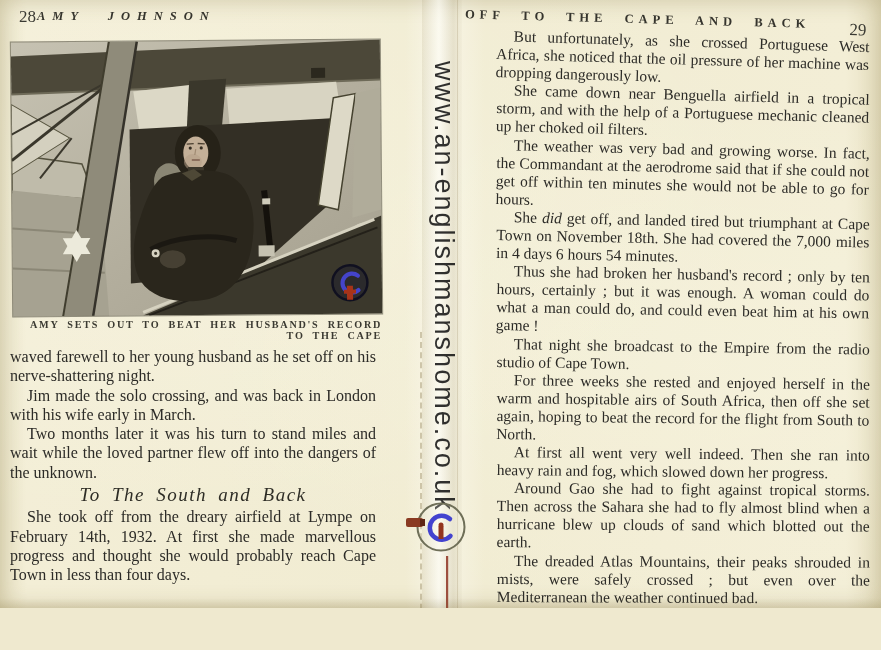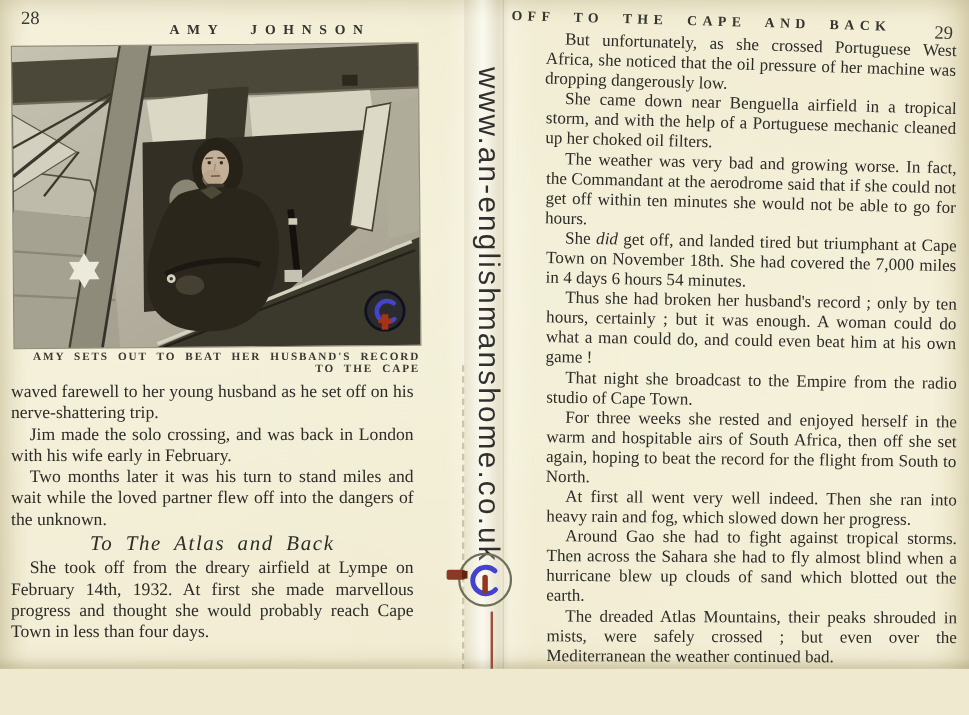--- a/index.html
+++ b/index.html
@@ -14,21 +14,21 @@
     box-shadow:inset 0 0 22px rgba(110,92,40,.28);
   }
   .scan:after{content:"";position:absolute;left:0;right:0;bottom:0;height:10px;
     background:linear-gradient(180deg,rgba(0,0,0,0),rgba(120,100,40,.14));pointer-events:none;}
 
   
   .pn{position:absolute;font-size:17px;color:#3a3a33;}
   #pn-left{left:19px;top:7px;}
   .head{position:absolute;font-size:12.5px;font-weight:600;color:#35342d;
         letter-spacing:7px;word-spacing:13px;white-space:nowrap;}
-  #head-left{left:37px;width:300px;top:20px;text-align:right;}
+  #head-left{left:37px;width:300px;top:9px;text-align:left;font-style:italic;}
   #head-right-wrap{position:absolute;left:458px;top:5px;width:415px;height:26px;
         transform:rotate(1.6deg);transform-origin:0 0;}
   #head-right{position:absolute;left:0;width:360px;top:2px;text-align:center;
         letter-spacing:5px;word-spacing:9px;}
   #pn-right{position:absolute;right:6px;top:4px;}
 
   
   .photo-frame{position:absolute;left:12px;top:41px;width:369px;height:274px;
         transform:rotate(-0.5deg);outline:1px solid rgba(62,58,42,.55);
         background:#b4af9f;overflow:hidden;box-shadow:0 0 0 1px rgba(255,255,255,.15);}
@@ -154,24 +154,24 @@
           <circle cx="337" cy="243" r="17.5" fill="none" stroke="#0e0e20" stroke-width="2.5"></circle>
           <path d="M345,236 A9.5,9.5 0 1 0 345.5,250.5" fill="none" stroke="#4646d8" stroke-width="4.2" stroke-linecap="round"></path>
           <rect x="334" y="246" width="6" height="14" fill="#b03418"></rect>
           <rect x="331" y="250" width="12" height="4" fill="#b03418"></rect>
         </g>
       </svg>
     </div>
     <div class="caption">AMY SETS OUT TO BEAT HER HUSBAND'S RECORD TO THE CAPE</div>
 
     <div class="col" id="col-left">
-      <p>waved farewell to her young husband as he set off on his nerve-shattering trip.</p>
-      <p class="ind">Jim made the solo crossing, and was back in London with his wife early in February.</p>
+      <p>waved farewell to her young husband as he set off on his nerve-shattering night.</p>
+      <p class="ind">Jim made the solo crossing, and was back in London with his wife early in March.</p>
       <p class="ind">Two months later it was his turn to stand miles and wait while the loved partner flew off into the dangers of the unknown.</p>
-      <h3>To The Atlas and Back</h3>
+      <h3>To The South and Back</h3>
       <p class="ind">She took off from the dreary airfield at Lympe on February 14th, 1932.  At first she made marvellous progress and thought she would probably reach Cape Town in less than four days.</p>
     </div>
   </div>
 
   <div>
     <div id="head-right-wrap">
       <div class="head" id="head-right">OFF TO THE CAPE AND BACK</div>
       <div class="pn" id="pn-right">29</div>
     </div>
 

